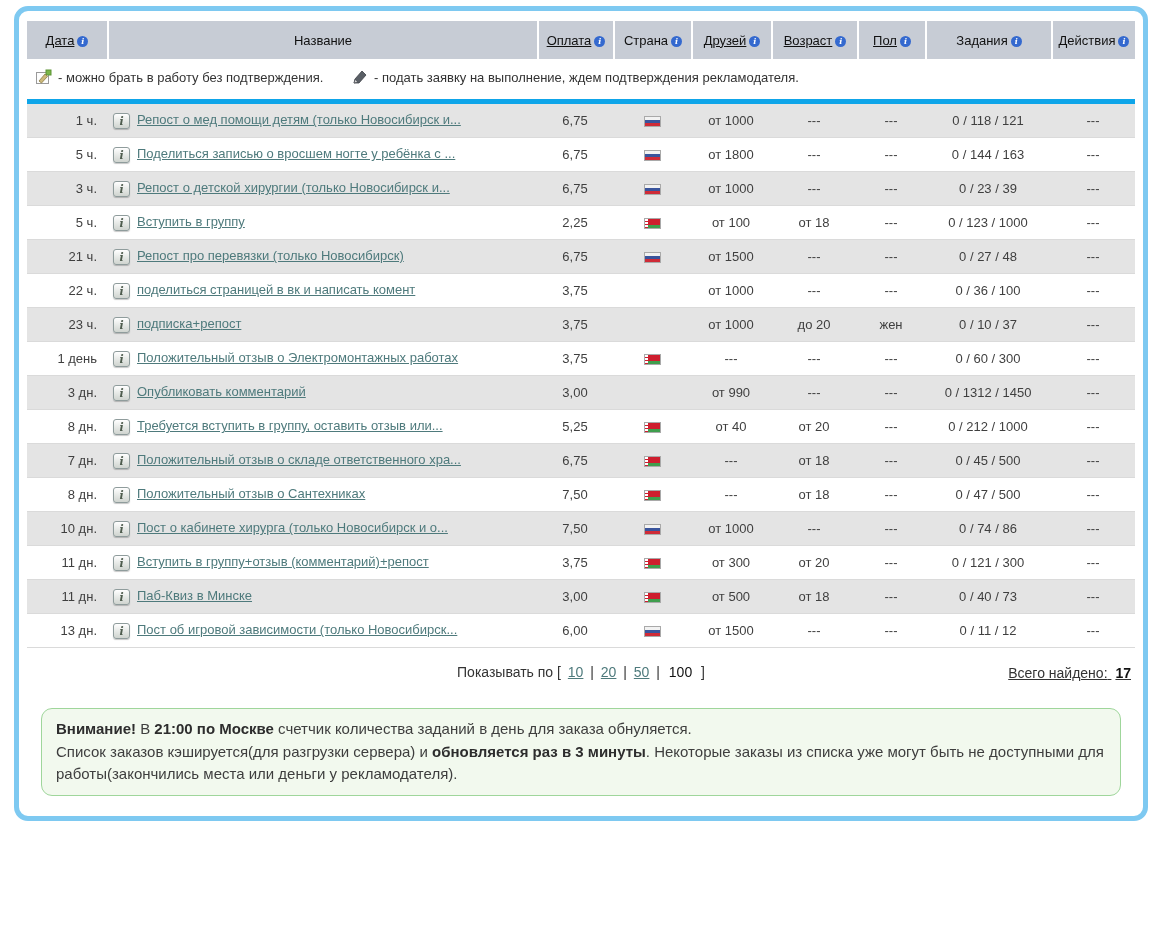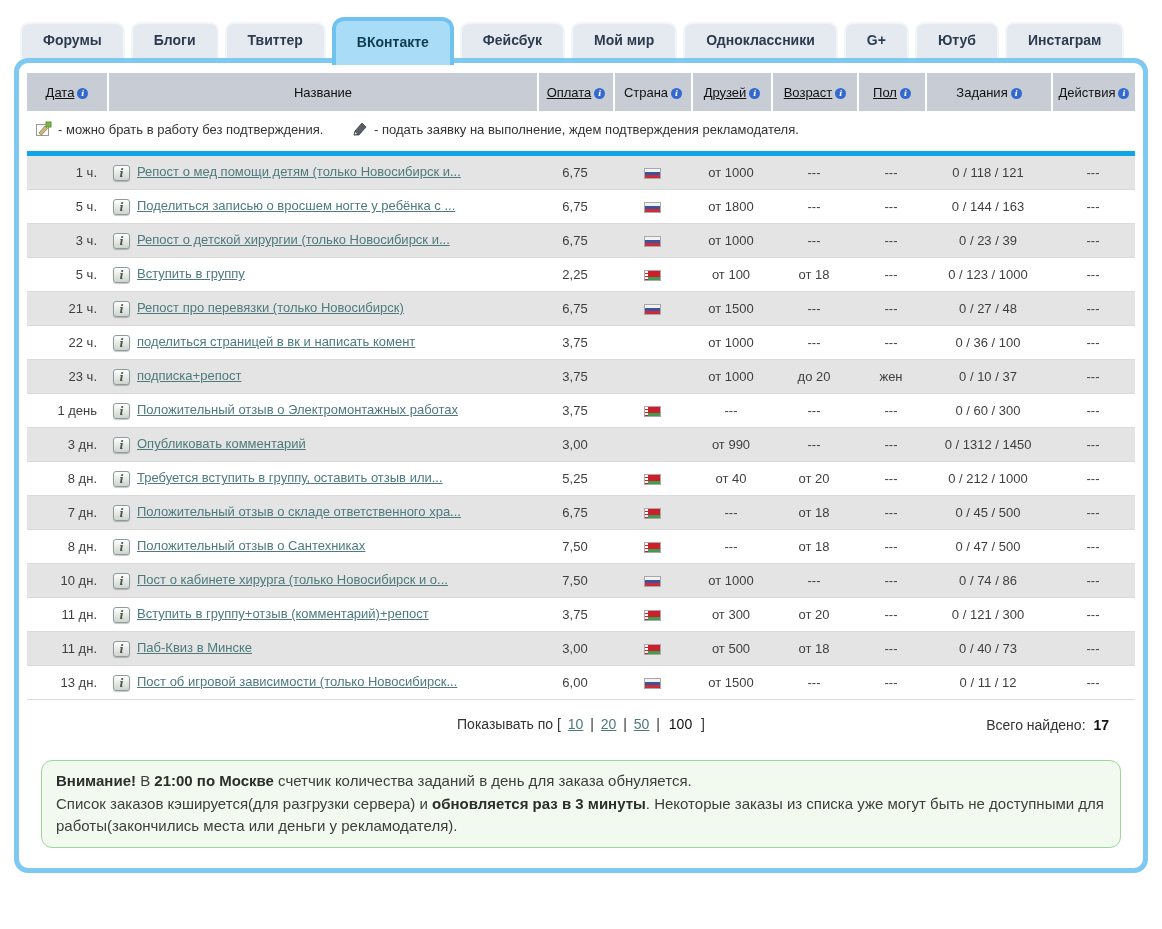--- a/index.html
+++ b/index.html
@@ -91,48 +91,36 @@
     content:""; position:absolute; left:0; top:0; bottom:0; width:3px;
     background:repeating-linear-gradient(#fff 0 2px,#ce1e2e 2px 3px);
   }
 
   
   .pager-line { position:relative; margin-top:16px; height:22px; font-size:14px; color:#333; }
   .pager { text-align:center; }
   .pg-link { color:#4e7a7c; text-decoration:underline; cursor:pointer; margin:0 3px; }
   .pg-active { font-weight:normal; color:#111; margin:0 5px; }
   .pg-sep { color:#333; }
-  .total { position:absolute; right:26px; top:1px; color:#333; }
+  .total { position:absolute; right:4px; top:1px; color:#333;text-decoration:underline; }
   .total b { color:#111; margin-left:4px; }
 
   
   .notice {
     margin:22px 14px 4px 14px; background:#f2f9ee;
     border:1px solid #9fd69b; border-radius:11px;
     padding:9px 14px; font-size:15px; color:#3e3e3e; line-height:1.5;
   }
   .notice p { margin:0; }
   .notice b { color:#2d2d2d; }
 </style>
 </head>
 <body>
 
 <div class="page">
-  <div class="tabs">
-      <div class="tab">Форумы</div>
-      <div class="tab">Блоги</div>
-      <div class="tab">Твиттер</div>
-      <div class="tab active">ВКонтакте</div>
-      <div class="tab">Фейсбук</div>
-      <div class="tab">Мой мир</div>
-      <div class="tab">Одноклассники</div>
-      <div class="tab">G+</div>
-      <div class="tab">Ютуб</div>
-      <div class="tab">Инстаграм</div>
-    </div>
 
   <div class="panel">
     <table class="grid">
       <colgroup>
         <col style="width:80px">
           <col>
           <col style="width:76px">
           <col style="width:78px">
         <col style="width:80px">
           <col style="width:86px">

